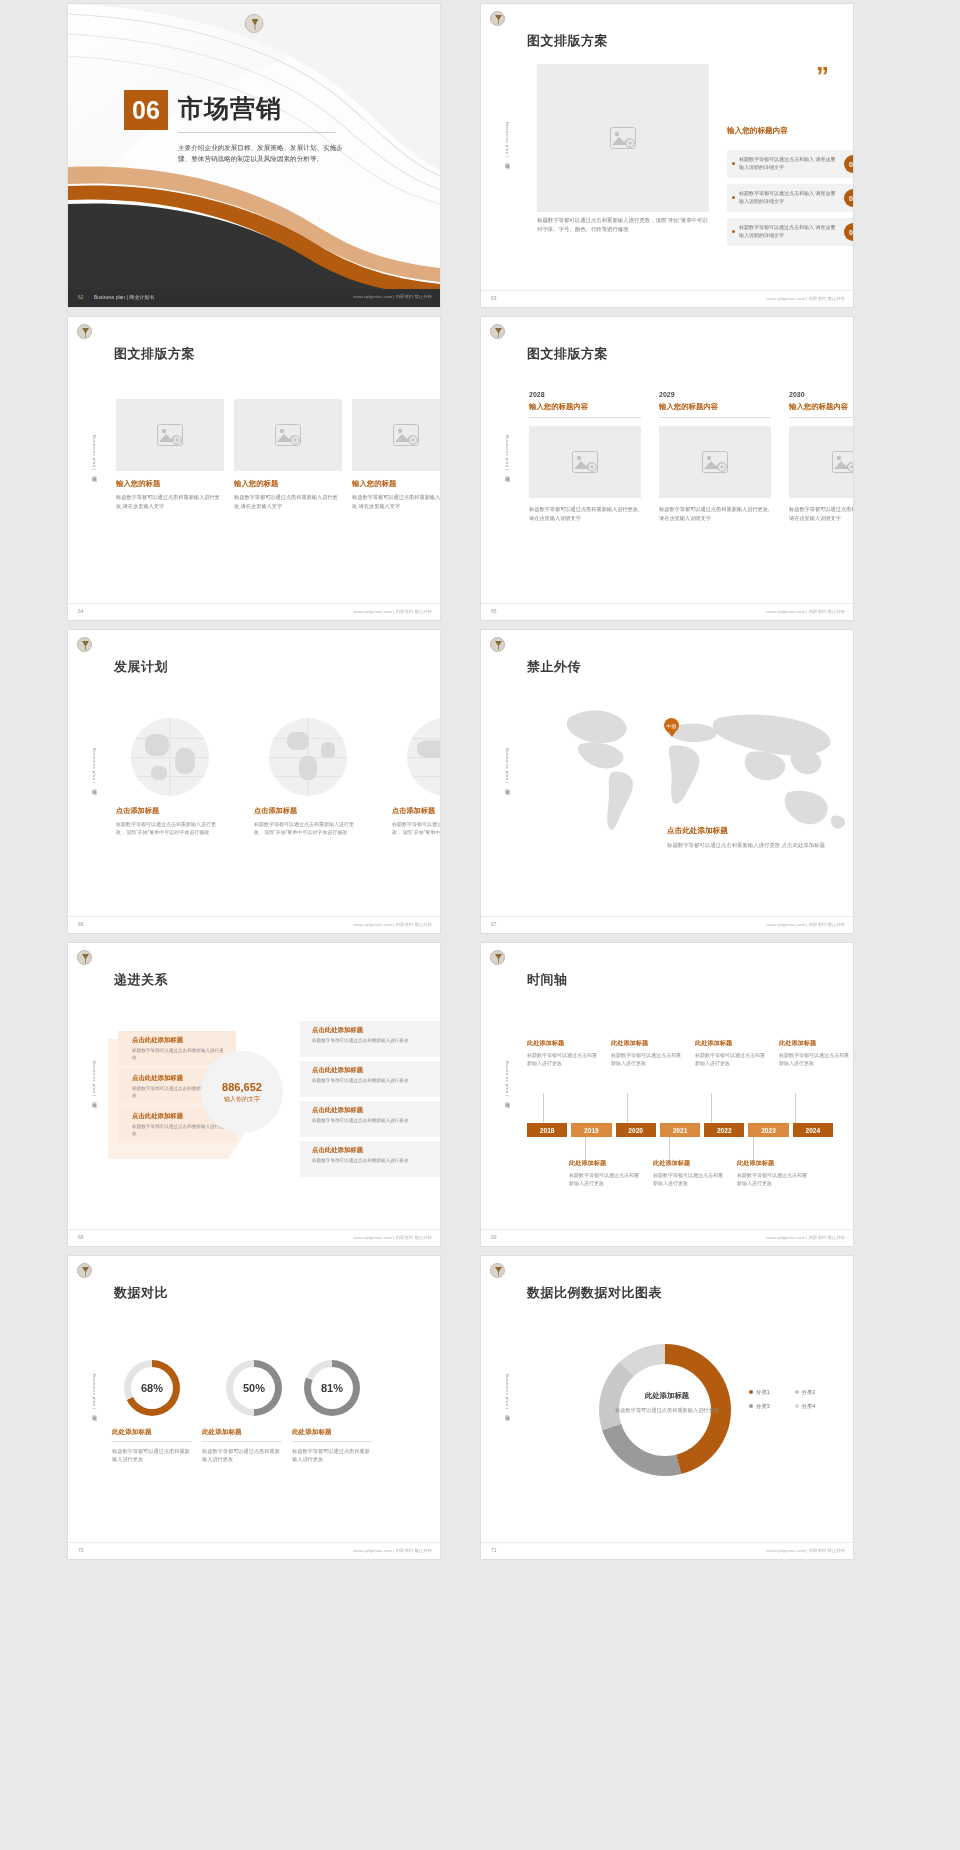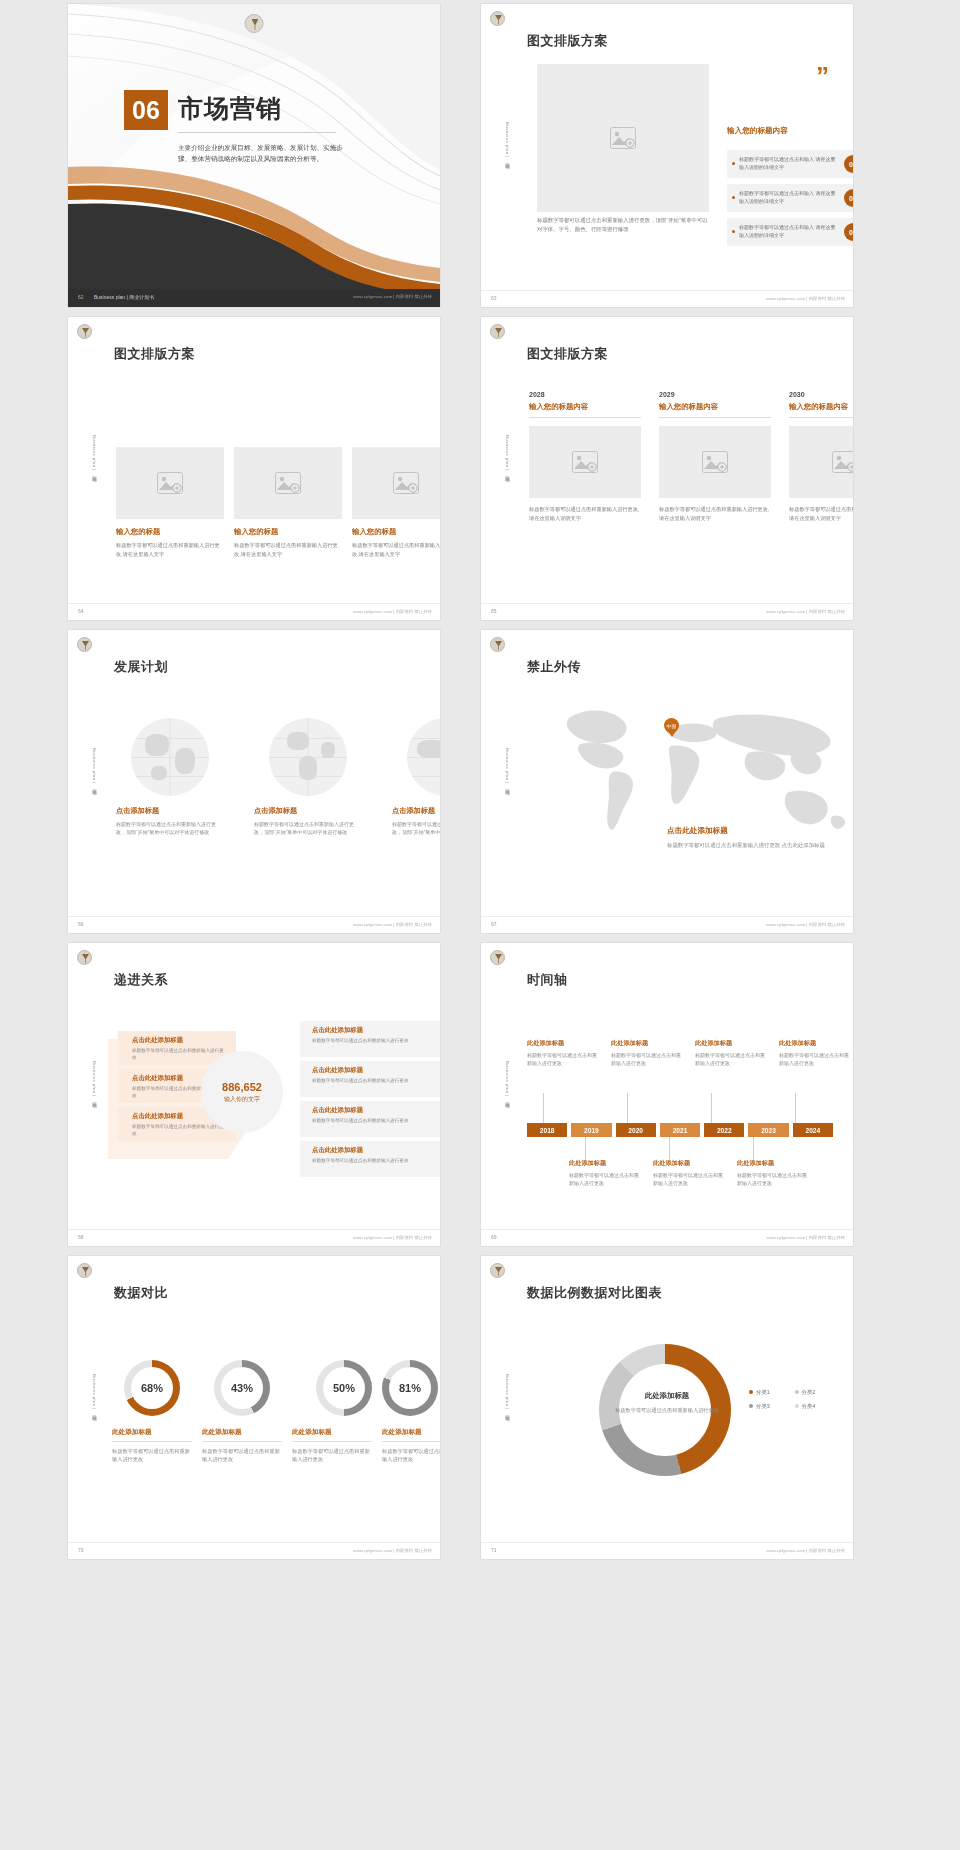--- a/index.html
+++ b/index.html
@@ -165,21 +165,21 @@
     font-size: 7px; font-weight: bold;
     display: flex; align-items: center; justify-content: center;
   }
   .brow .dot {
     position: absolute; left: 5px; top: 12px;
     width: 3px; height: 3px; border-radius: 50%; background: #b35c10;
   }
 
   
   .col3 { position: absolute; display: flex; gap: 10px; }
-  .col3 .col { width: 108px; margin-top: 48px; }
+  .col3 .col { width: 108px; }
   .col3 .col .imgbox { height: 72px; }
   .col3 .col h4 { margin: 8px 0 4px 0; font-size: 7.4px; color: #b35c10; font-weight: bold;}
   .col3 .col p { margin: 0; font-size: 5.2px; line-height: 8.6px; color: #7d7d7d; }
 
   
   .yearcol { width: 112px; }
   .yearcol .yr { font-size: 7px; font-weight: bold; color: #4a4a4a; }
   .yearcol .yttl { font-size: 7.4px; font-weight: bold; color: #b35c10; margin-top: 4px; }
   .yearcol .line { border-top: 1px solid #dcdcdc; margin: 5px 0 0 0; }
   .yearcol .imgbox { height: 72px; margin-top: 8px; }
@@ -713,41 +713,31 @@
         <div style="display:flex;justify-content:center;">
           <div class="donut" style="background:conic-gradient(#b35c10 0% 68%, #e4e4e4 68% 100%);">
             <div class="hole">68%</div>
           </div>
         </div>
         <h5>此处添加标题</h5>
         <div class="uline"></div>
         <p>标题数字等都可以通过点击和重新输入进行更改</p>
       </div>
       <div class="dcol">
-        <div style="display:flex;justify-content:center;">
-          <div class="donut" style="background:conic-gradient(#8a8a8a 0% 43%, #e4e4e4 43% 100%);">
-            <div class="hole">43%</div>
-          </div>
-        </div>
-        <h5>此处添加标题</h5>
-        <div class="uline"></div>
-        <p>标题数字等都可以通过点击和重新输入进行更改</p>
-      </div>
-      <div class="dcol">
         <div style="display:flex;justify-content:flex-end;">
           <div class="donut" style="background:conic-gradient(#8a8a8a 0% 50%, #e4e4e4 50% 100%);">
             <div class="hole">50%</div>
           </div>
         </div>
         <h5>此处添加标题</h5>
         <div class="uline"></div>
         <p>标题数字等都可以通过点击和重新输入进行更改</p>
       </div>
       <div class="dcol">
-        <div style="display:flex;">
+        <div style="display:flex;justify-content:center;">
           <div class="donut" style="background:conic-gradient(#8a8a8a 0% 81%, #e4e4e4 81% 100%);">
             <div class="hole">81%</div>
           </div>
         </div>
         <h5>此处添加标题</h5>
         <div class="uline"></div>
         <p>标题数字等都可以通过点击和重新输入进行更改</p>
       </div>
     </div>
     <div class="hr-under"></div>

